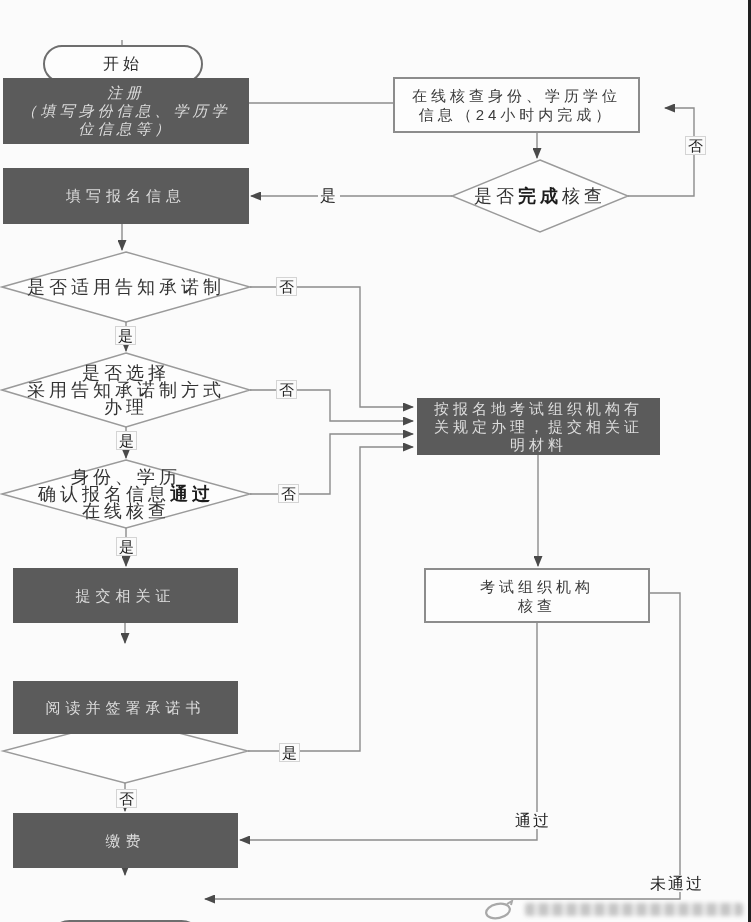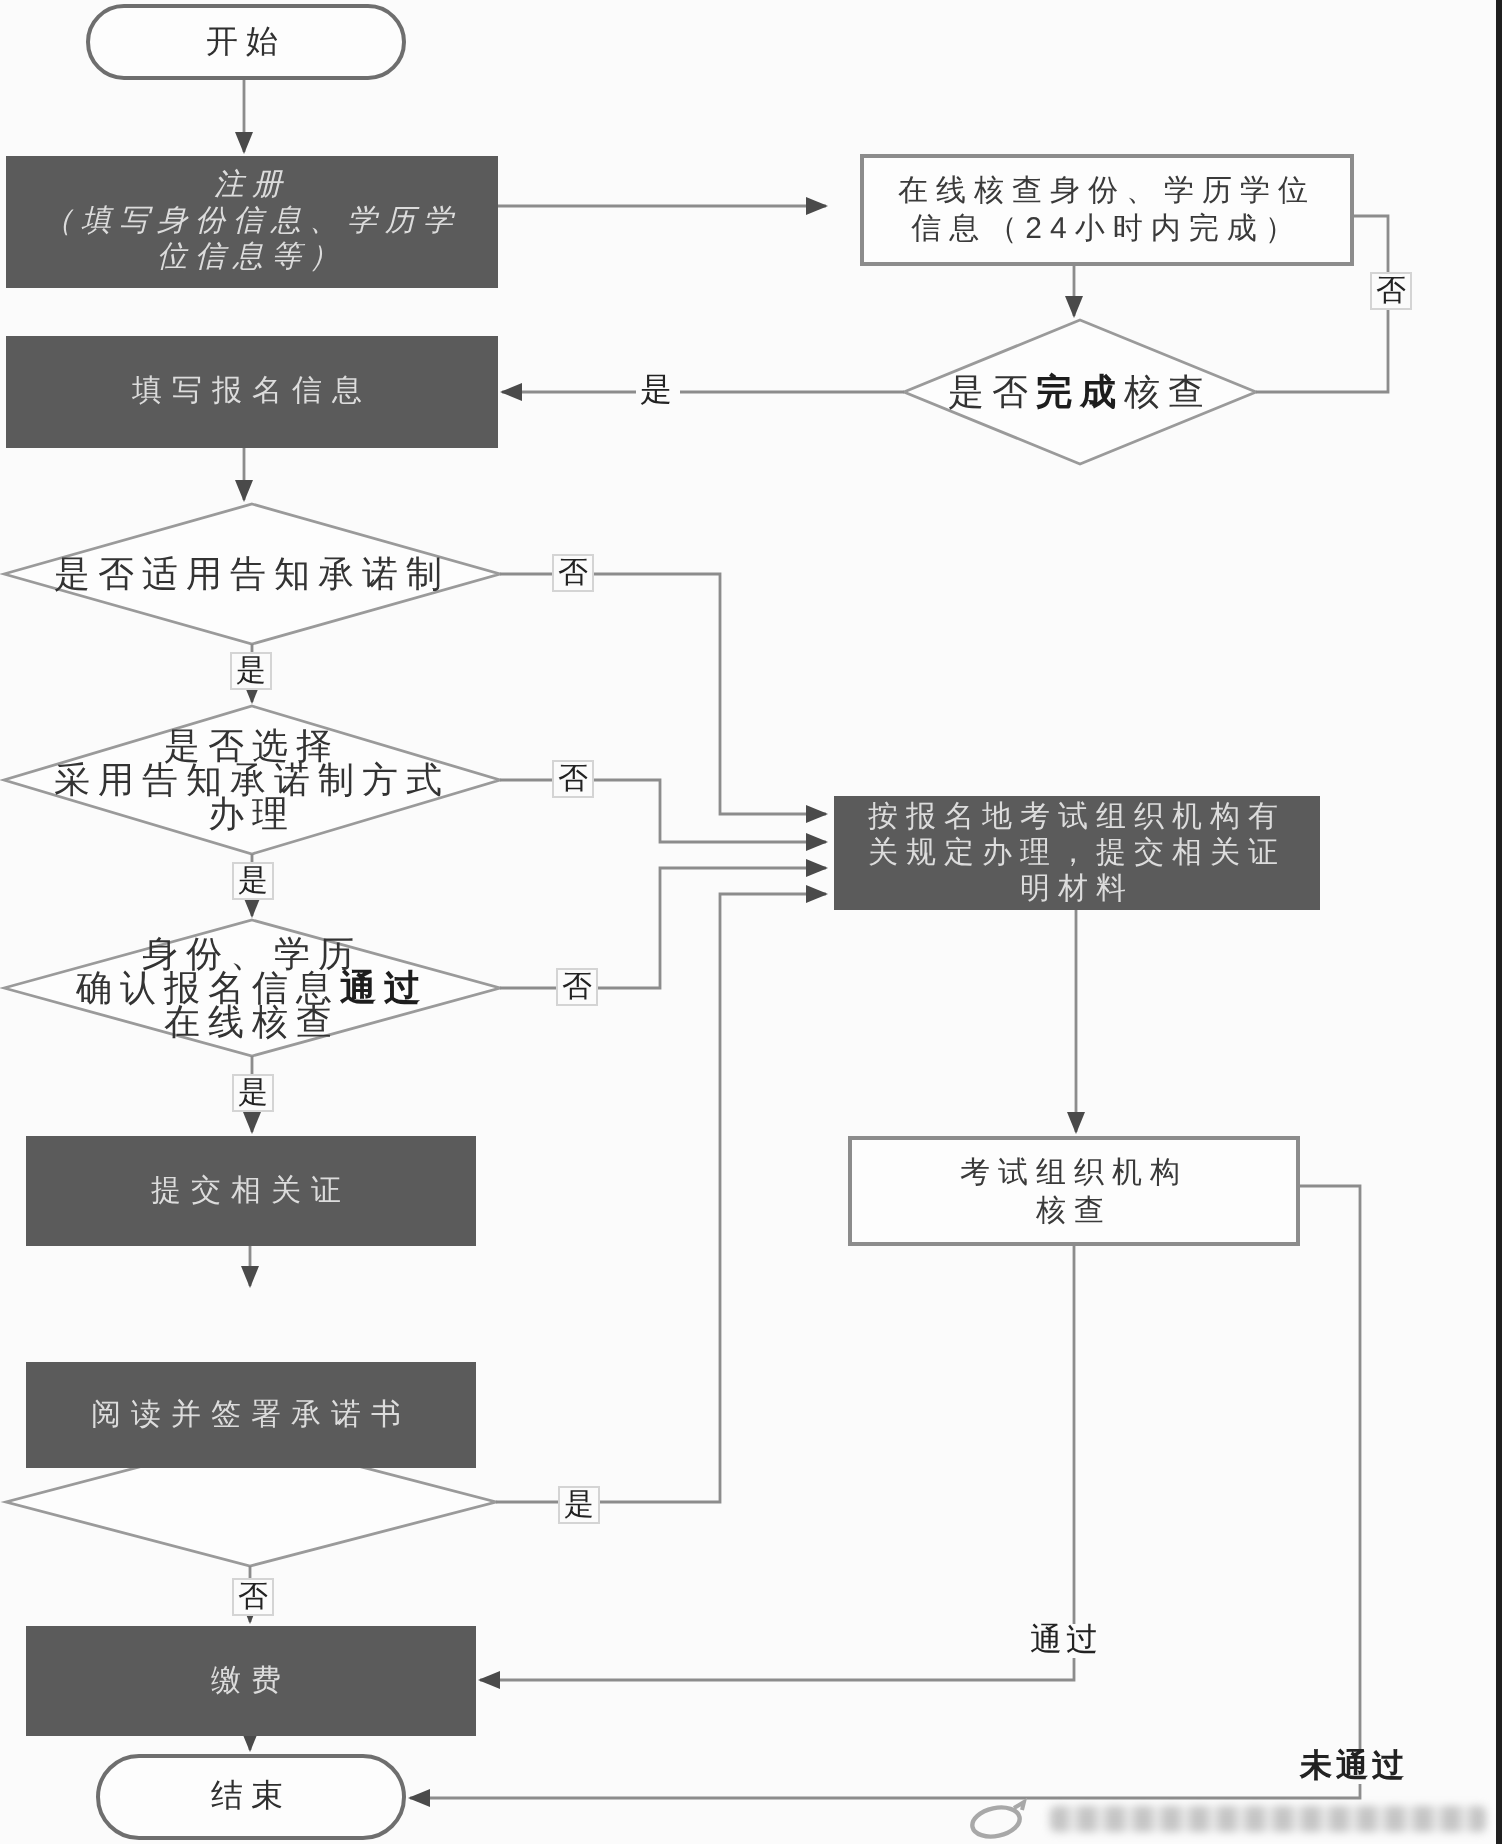--- a/index.html
+++ b/index.html
@@ -8,21 +8,21 @@
     overflow:hidden;font-family:"Liberation Sans","DejaVu Sans",sans-serif;
   }
   svg.wires{position:absolute;left:0;top:0;width:751px;height:922px;}
   .node{
     position:absolute;box-sizing:border-box;display:flex;align-items:center;justify-content:center;
     text-align:center;white-space:pre-line;
   }
   .dark{background:#5b5b5b;color:#dcdcdc;font-size:15px;line-height:18px;letter-spacing:5px;}
   .dark.multi{letter-spacing:4px;line-height:18px;}
   .whitebox{background:#fdfdfd;border:2px solid #8c8c8c;color:#3a3a3a;font-size:15px;line-height:19px;letter-spacing:4px;}
-  .stadium{background:#fdfdfd;border:2px solid #6e6e6e;border-radius:24px;color:#2f2f2f;font-size:16px;letter-spacing:4px;}
+  .stadium{background:#fdfdfd;border:2px solid #6e6e6e;border-radius:24px;color:#2f2f2f;font-size:16px;letter-spacing:4px;margin-top:43px;}
   .dtext{
     position:absolute;display:flex;align-items:center;justify-content:center;text-align:center;
     color:#333;font-size:18px;line-height:17px;letter-spacing:4px;white-space:pre-line;
   }
   .dtext b{color:#1d1d1d;}
   .elabel{
     position:absolute;background:#fbfbfb;color:#222;font-size:15px;line-height:17px;
     padding:0 2px;border:1px solid #d4d4d4;
   }
   .elabel.plain{border:none;font-size:16px;letter-spacing:2px;}
@@ -72,21 +72,21 @@
       <polyline points="650,593 680,593 680,899 205,899" marker-end="url(#arr)"></polyline>
     </g>
   </svg>
 
   <div class="node stadium" style="left:43px;top:2px;width:160px;height:38px;">开始</div>
 
   <div class="node dark multi" style="left:3px;top:78px;width:246px;height:66px;font-style:italic;">注册
 （填写身份信息、学历学
 位信息等）</div>
 
-  <div class="node whitebox" style="left:430px;top:77px;width:247px;height:56px;">在线核查身份、学历学位
+  <div class="node whitebox" style="left:393px;top:77px;width:247px;height:56px;">在线核查身份、学历学位
 信息（24小时内完成）</div>
 
   <div class="node dark" style="left:3px;top:168px;width:246px;height:56px;">填写报名信息</div>
 
   <div class="node dark" style="left:13px;top:568px;width:225px;height:55px;">提交相关证</div>
 
   <div class="node dark" style="left:13px;top:645px;width:225px;height:53px;margin-top:36px;">阅读并签署承诺书</div>
 
   <div class="node stadium" style="left:48px;top:877px;width:155px;height:43px;">结束</div>
 
@@ -120,21 +120,21 @@
   <div class="elabel" style="left:685px;top:136px;">否</div>
   <div class="elabel" style="left:276px;top:277px;">否</div>
   <div class="elabel" style="left:115px;top:326px;">是</div>
   <div class="elabel" style="left:276px;top:380px;">否</div>
   <div class="elabel" style="left:116px;top:431px;">是</div>
   <div class="elabel" style="left:278px;top:484px;">否</div>
   <div class="elabel" style="left:116px;top:537px;">是</div>
   <div class="elabel" style="left:279px;top:743px;">是</div>
   <div class="elabel" style="left:116px;top:789px;">否</div>
   <div class="elabel plain" style="left:513px;top:812px;">通过</div>
-  <div class="elabel plain" style="left:648px;top:875px;font-weight:bold;">未通过</div>
+  <div class="elabel plain" style="left:648px;top:875px;">未通过</div>
 
   <div class="watermark">
     <svg width="34" height="22">
       <ellipse cx="15" cy="13" rx="12" ry="7" fill="none" stroke="#a8a8a8" stroke-width="2.2" transform="rotate(-12 15 13)"></ellipse>
       <path d="M24,6 l5,-3 l-1,4" fill="none" stroke="#a8a8a8" stroke-width="2"></path>
     </svg>
     <div class="wm-blur"></div>
   </div>
 
   <div class="edge-artifact"></div>

